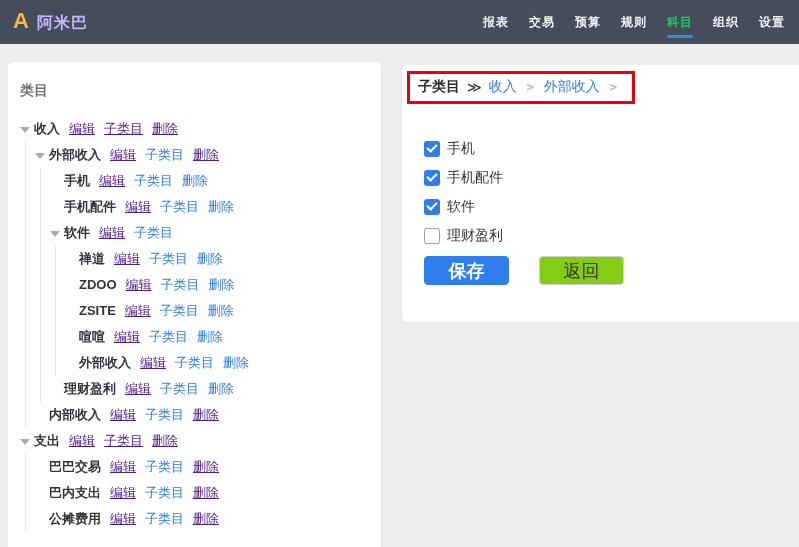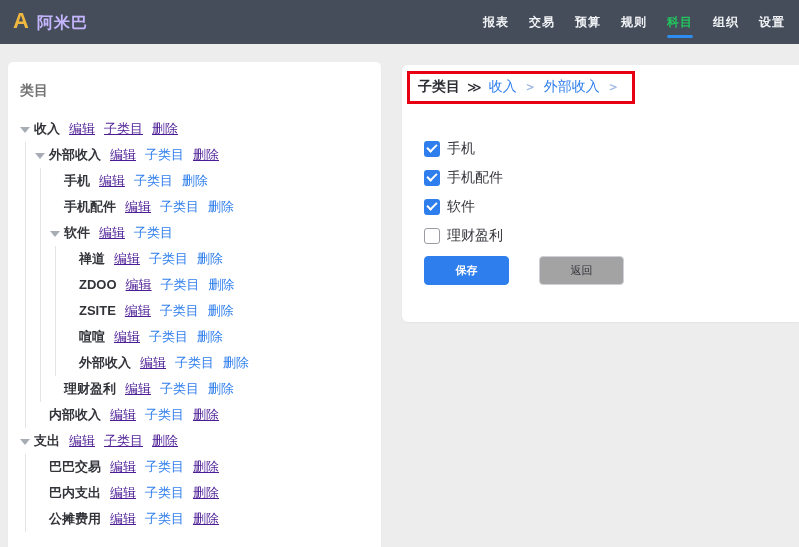--- a/index.html
+++ b/index.html
@@ -81,25 +81,25 @@
     width: 8px; height: 4px;
     border-left: 2px solid #fff; border-bottom: 2px solid #fff;
     transform: rotate(-45deg);
   }
   .cb.un { background: #fff; border: 1px solid #9b9ca1; }
   .chk-label { font-size: 14px; color: #33343a; }
 
   .btns { display: flex; gap: 30px; margin-top: 12px; margin-left: 1px; }
   .btn {
     width: 85px; height: 29px; border-radius: 4px;
-    font-size: 11px; font-family: Liberation Sans, sans-serif; cursor: pointer;
+    font-size: 18px; font-family: Liberation Sans, sans-serif; cursor: pointer;
     display: flex; align-items: center; justify-content: center;
   }
   .btn.primary { background: #2e7eed; border: 1px solid #2e7eed; color: #ffffff; font-weight: 600; }
-  .btn.ghost   { background: #a3a3a3; border: 1px solid #cdd0d4; color: #33343a; }
+  .btn.ghost   { background: #84cc16; border: 1px solid #cdd0d4; color: #33343a; }
 </style>
 </head>
 <body>
 
 <header class="header">
   <div class="logo">
     <span class="logo-a">A</span>
     <span class="app-title">阿米巴</span>
   </div>
   <nav class="nav" id="nav">

